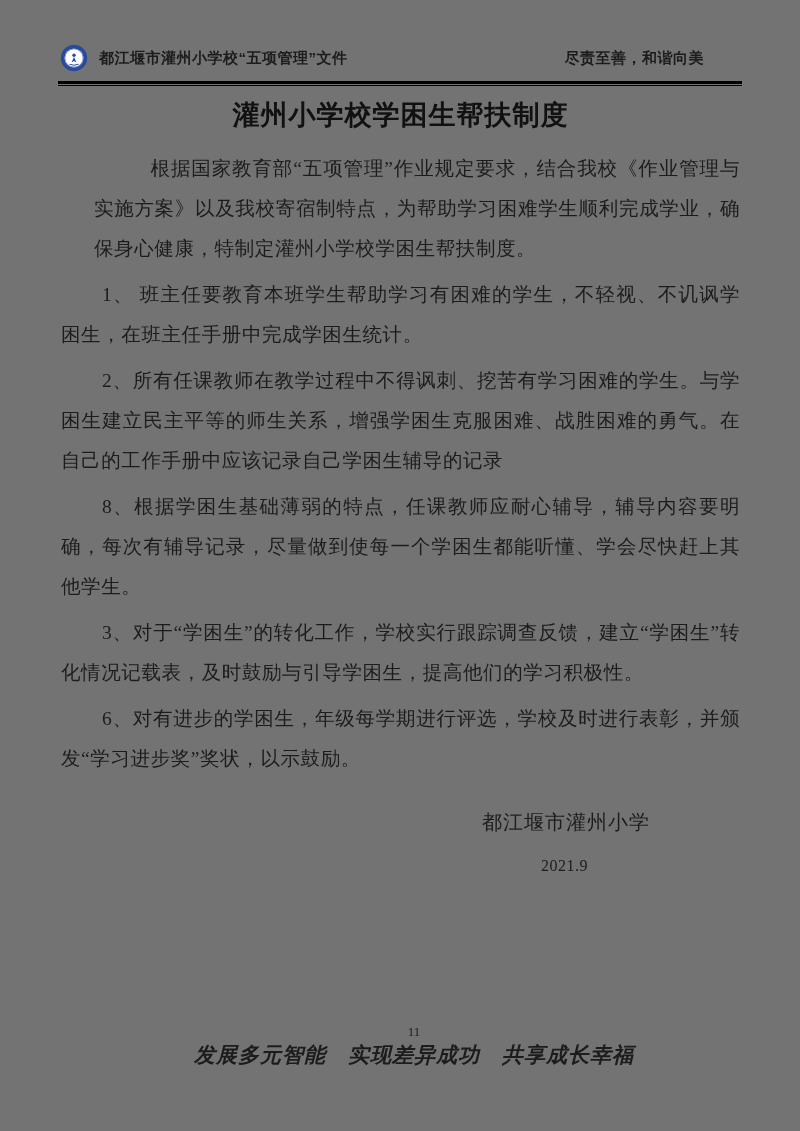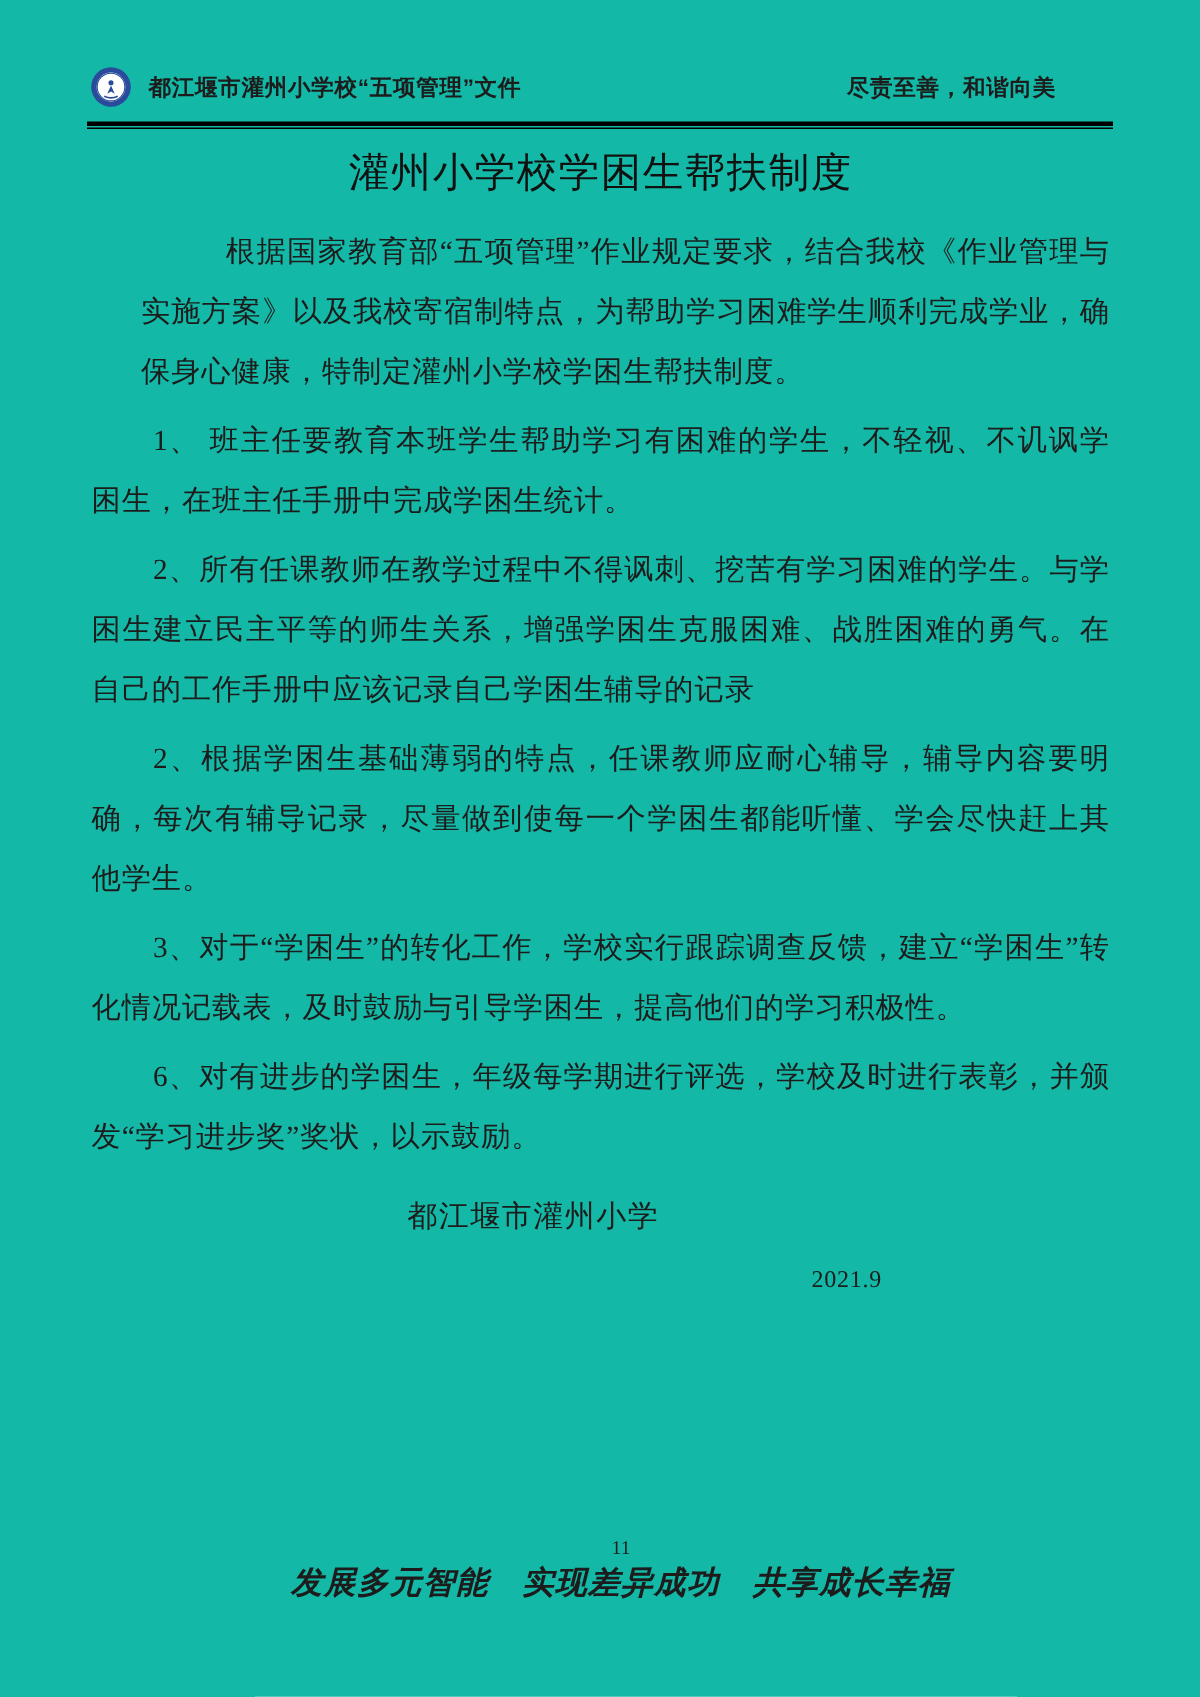--- a/index.html
+++ b/index.html
@@ -5,21 +5,21 @@
   html, body { margin: 0; padding: 0; }
   body {
     width: 800px; height: 1131px;
     background: #ffffff;
     font-family: "Liberation Serif", "DejaVu Serif", serif;
     color: #1c1c1c;
   }
   .page {
     position: relative;
     width: 800px; height: 1131px;
-    background: #14b8a6;
+    background: #737373;
     overflow: hidden;
   }
 
   
   .hdr {
     position: absolute;
     left: 58px; right: 58px; top: 44px;
   }
   .hdr-row {
     display: flex;
@@ -42,43 +42,43 @@
 
   
   .doc-main {
     position: absolute;
     left: 61px; right: 60px; top: 96px;
   }
   .doc-title {
     margin: 0 0 15px 0;
     text-align: center;
     font-family: "Liberation Sans", "DejaVu Sans", sans-serif;
-    font-weight: normal;
+    font-weight: bold;
     font-size: 27px;
     line-height: 38px;
     letter-spacing: 1px;
     color: #111;
   }
   .para {
     margin: 0;
     font-size: 19.5px;
     line-height: 40px;
     letter-spacing: 0.6px;
     text-align: justify;
     text-justify: inter-ideograph;
   }
   .para + .para { margin-top: 6px; }
   .indent-intro { text-indent: 2.9em; margin-left: 33px; }
   .indent-item  { text-indent: 2.1em; }
 
   .signature {
-    margin: 18px 0 0 0;
+    margin: 30px 0 0 0;
     font-size: 20px;
     letter-spacing: 1px;
-    text-align: center;
+    text-align: right;
     padding-right: 90px;
   }
   .doc-date {
     margin: 21px 0 0 0;
     font-size: 16px;
     letter-spacing: 0.5px;
     text-align: right;
     padding-right: 152px;
   }
 
@@ -127,21 +127,21 @@
     <div class="rule-thick"></div>
     <div class="rule-thin"></div>
   </header>
 
   <main class="doc-main">
     <h1 class="doc-title">灌州小学校学困生帮扶制度</h1>
 
     <p class="para indent-intro">根据国家教育部“五项管理”作业规定要求，结合我校《作业管理与实施方案》以及我校寄宿制特点，为帮助学习困难学生顺利完成学业，确保身心健康，特制定灌州小学校学困生帮扶制度。</p>
     <p class="para indent-item">1、 班主任要教育本班学生帮助学习有困难的学生，不轻视、不讥讽学困生，在班主任手册中完成学困生统计。</p>
     <p class="para indent-item">2、所有任课教师在教学过程中不得讽刺、挖苦有学习困难的学生。与学困生建立民主平等的师生关系，增强学困生克服困难、战胜困难的勇气。在自己的工作手册中应该记录自己学困生辅导的记录</p>
-    <p class="para indent-item">2、根据学困生基础薄弱的特点，任课教师应耐心辅导，辅导内容要明确，每次有辅导记录，尽量做到使每一个学困生都能听懂、学会尽快赶上其他学生。</p>
+    <p class="para indent-item">8、根据学困生基础薄弱的特点，任课教师应耐心辅导，辅导内容要明确，每次有辅导记录，尽量做到使每一个学困生都能听懂、学会尽快赶上其他学生。</p>
     <p class="para indent-item">3、对于“学困生”的转化工作，学校实行跟踪调查反馈，建立“学困生”转化情况记载表，及时鼓励与引导学困生，提高他们的学习积极性。</p>
     <p class="para indent-item">6、对有进步的学困生，年级每学期进行评选，学校及时进行表彰，并颁发“学习进步奖”奖状，以示鼓励。</p>
 
     <p class="signature">都江堰市灌州小学</p>
     <p class="doc-date">2021.9</p>
   </main>
 
   <footer class="ftr">
     <div class="page-number">11</div>
     <div class="slogan">发展多元智能　实现差异成功　共享成长幸福</div>

